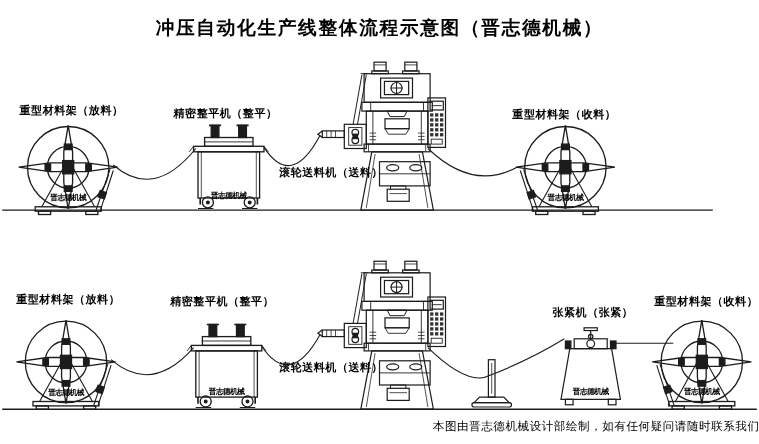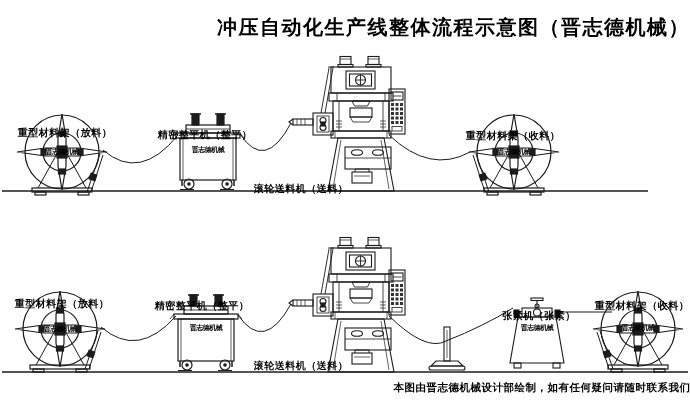--- a/index.html
+++ b/index.html
@@ -6,33 +6,33 @@
   .canvas{
     position:relative;
     width:690px;height:404px;
     background:var(--background,#ffffff);
     font-family:"Liberation Serif","DejaVu Serif",serif;
     color:var(--text,#000);
     overflow:hidden;
   }
   .title{
     position:absolute;top:14px;left:0;right:0;
-    text-align:right;font-size:20px;font-weight:bold;letter-spacing:1.5px;
+    text-align:center;font-size:17px;font-weight:bold;letter-spacing:1.5px;
   }
   .lbl{
     position:absolute;transform:translateX(-50%);
-    font-size:10px;font-weight:bold;white-space:nowrap;letter-spacing:0.5px;margin-top:32px;
+    font-size:10px;font-weight:bold;white-space:nowrap;letter-spacing:0.5px;
   }
   .brand{
     position:absolute;transform:translate(-50%,-50%);
-    font-size:7px;font-weight:bold;white-space:nowrap;letter-spacing:-0.5px;
+    font-size:7px;font-weight:bold;white-space:nowrap;letter-spacing:-0.5px;margin-top:28px;
   }
   .footer-note{
     position:absolute;left:542px;top:381px;transform:translateX(-50%);
-    font-size:10.5px;font-weight:bold;white-space:nowrap;letter-spacing:0.5px;
+    font-size:10.5px;font-weight:normal;white-space:nowrap;letter-spacing:0.5px;
   }
   svg.art{position:absolute;left:0;top:0;}
 </style>
 </head>
 <body>
 
 <div class="canvas">
 
   <div class="title">冲压自动化生产线整体流程示意图（晋志德机械）</div>
 

